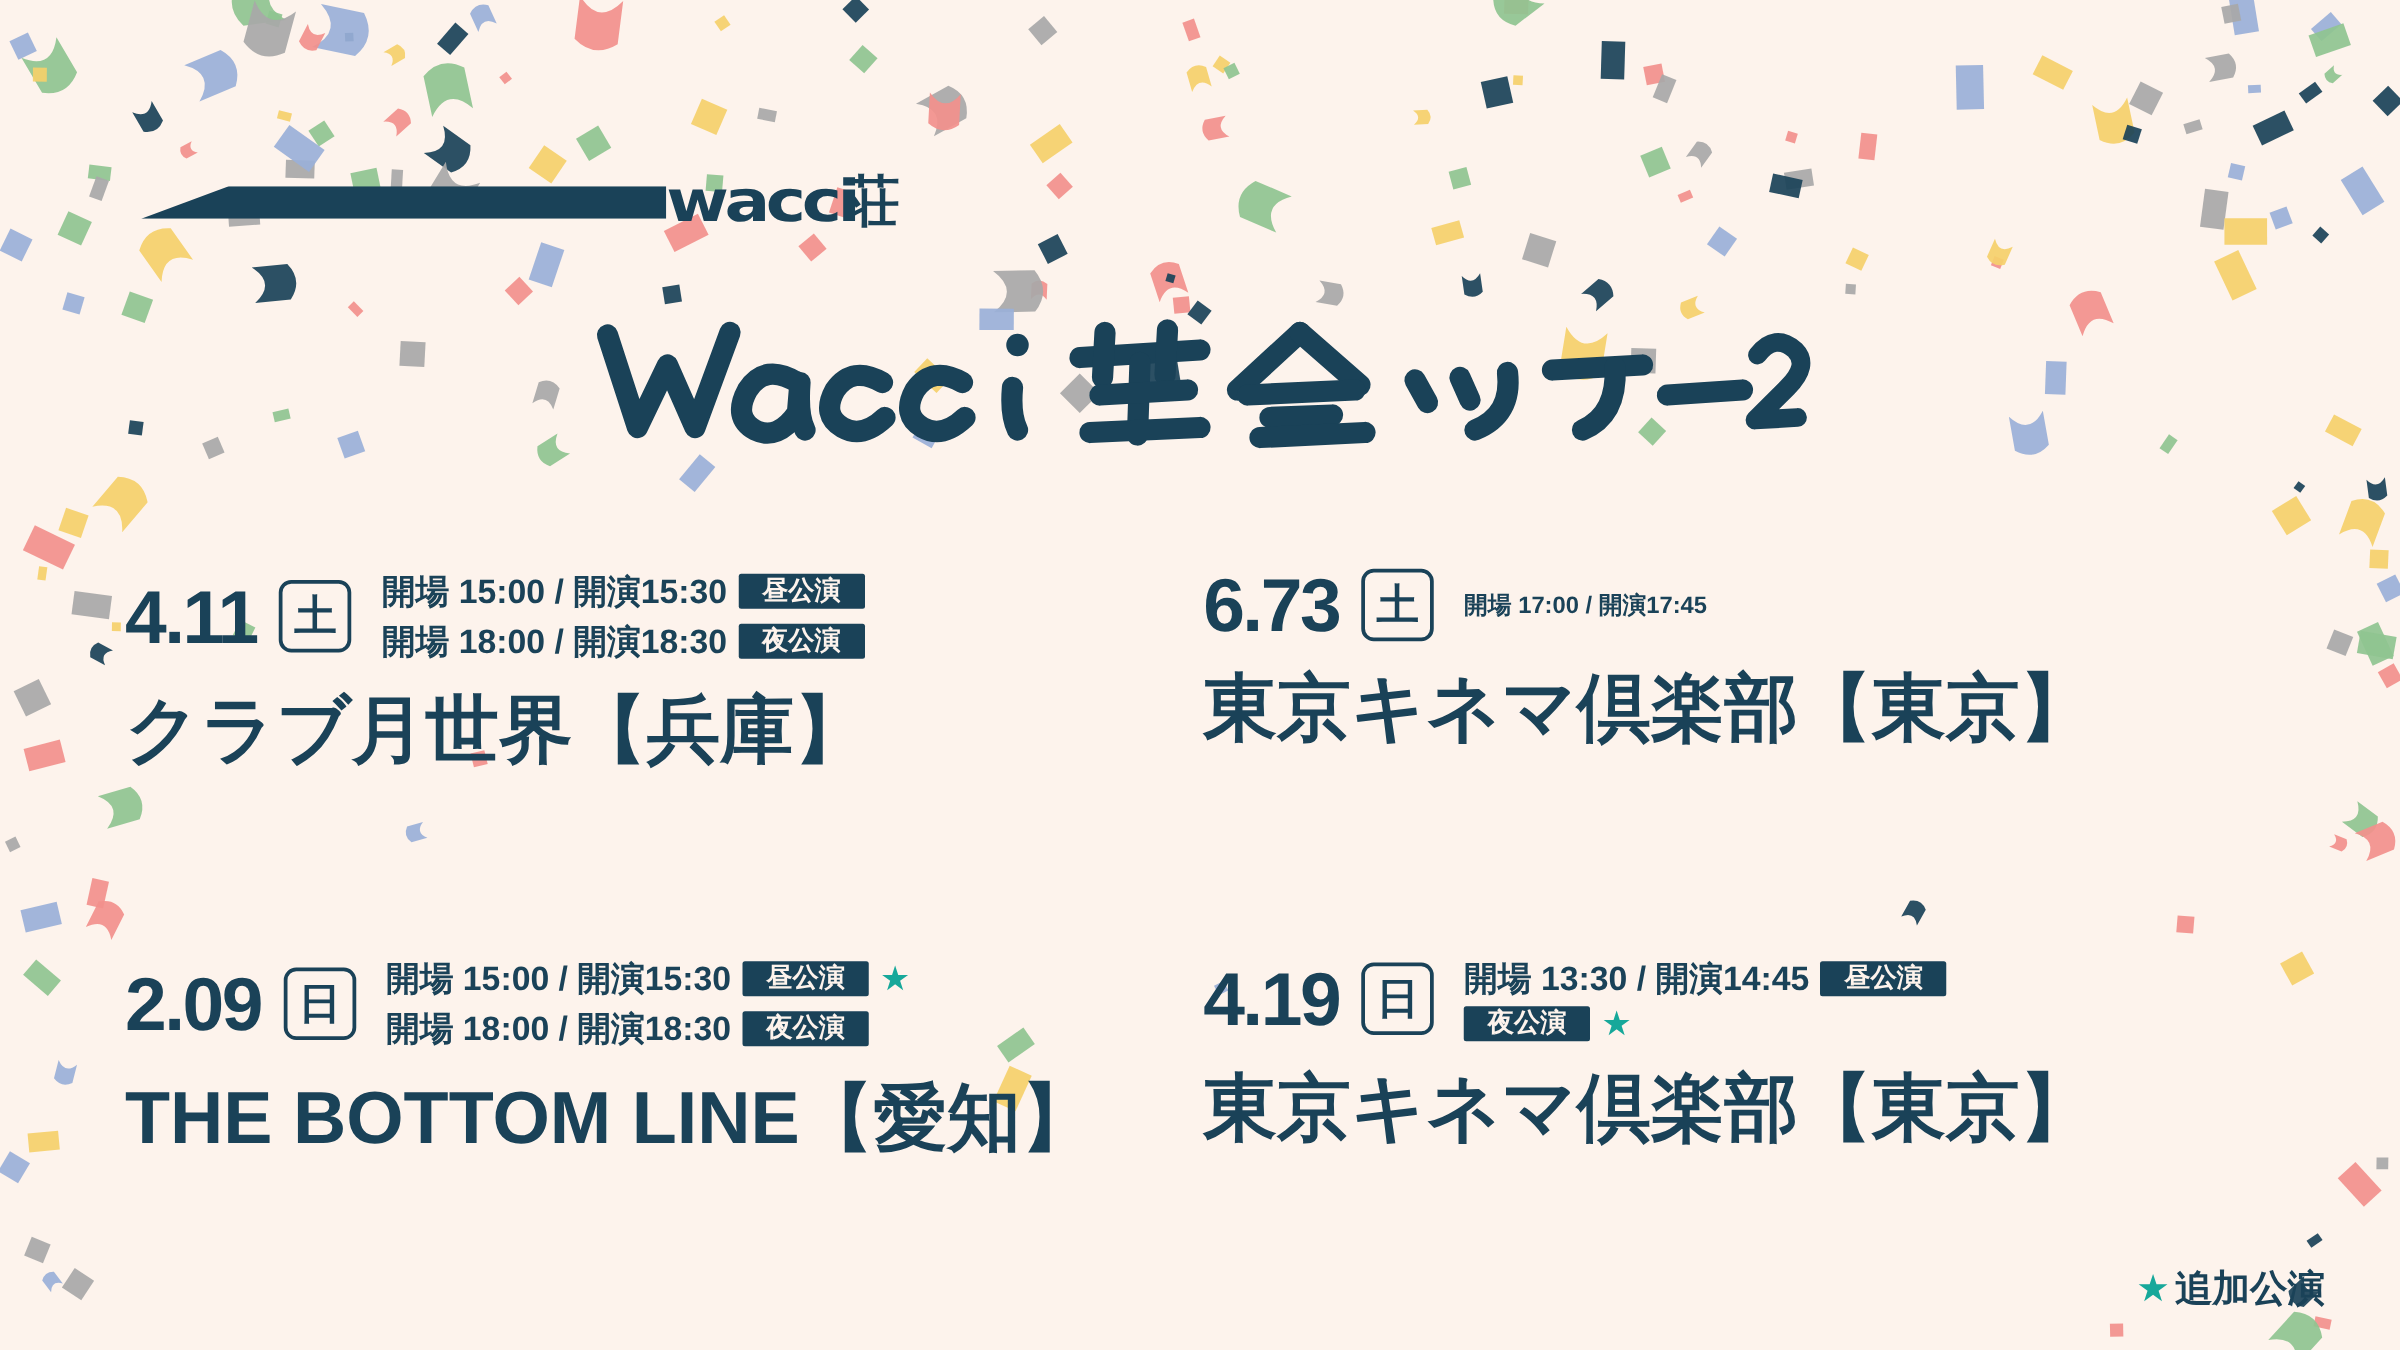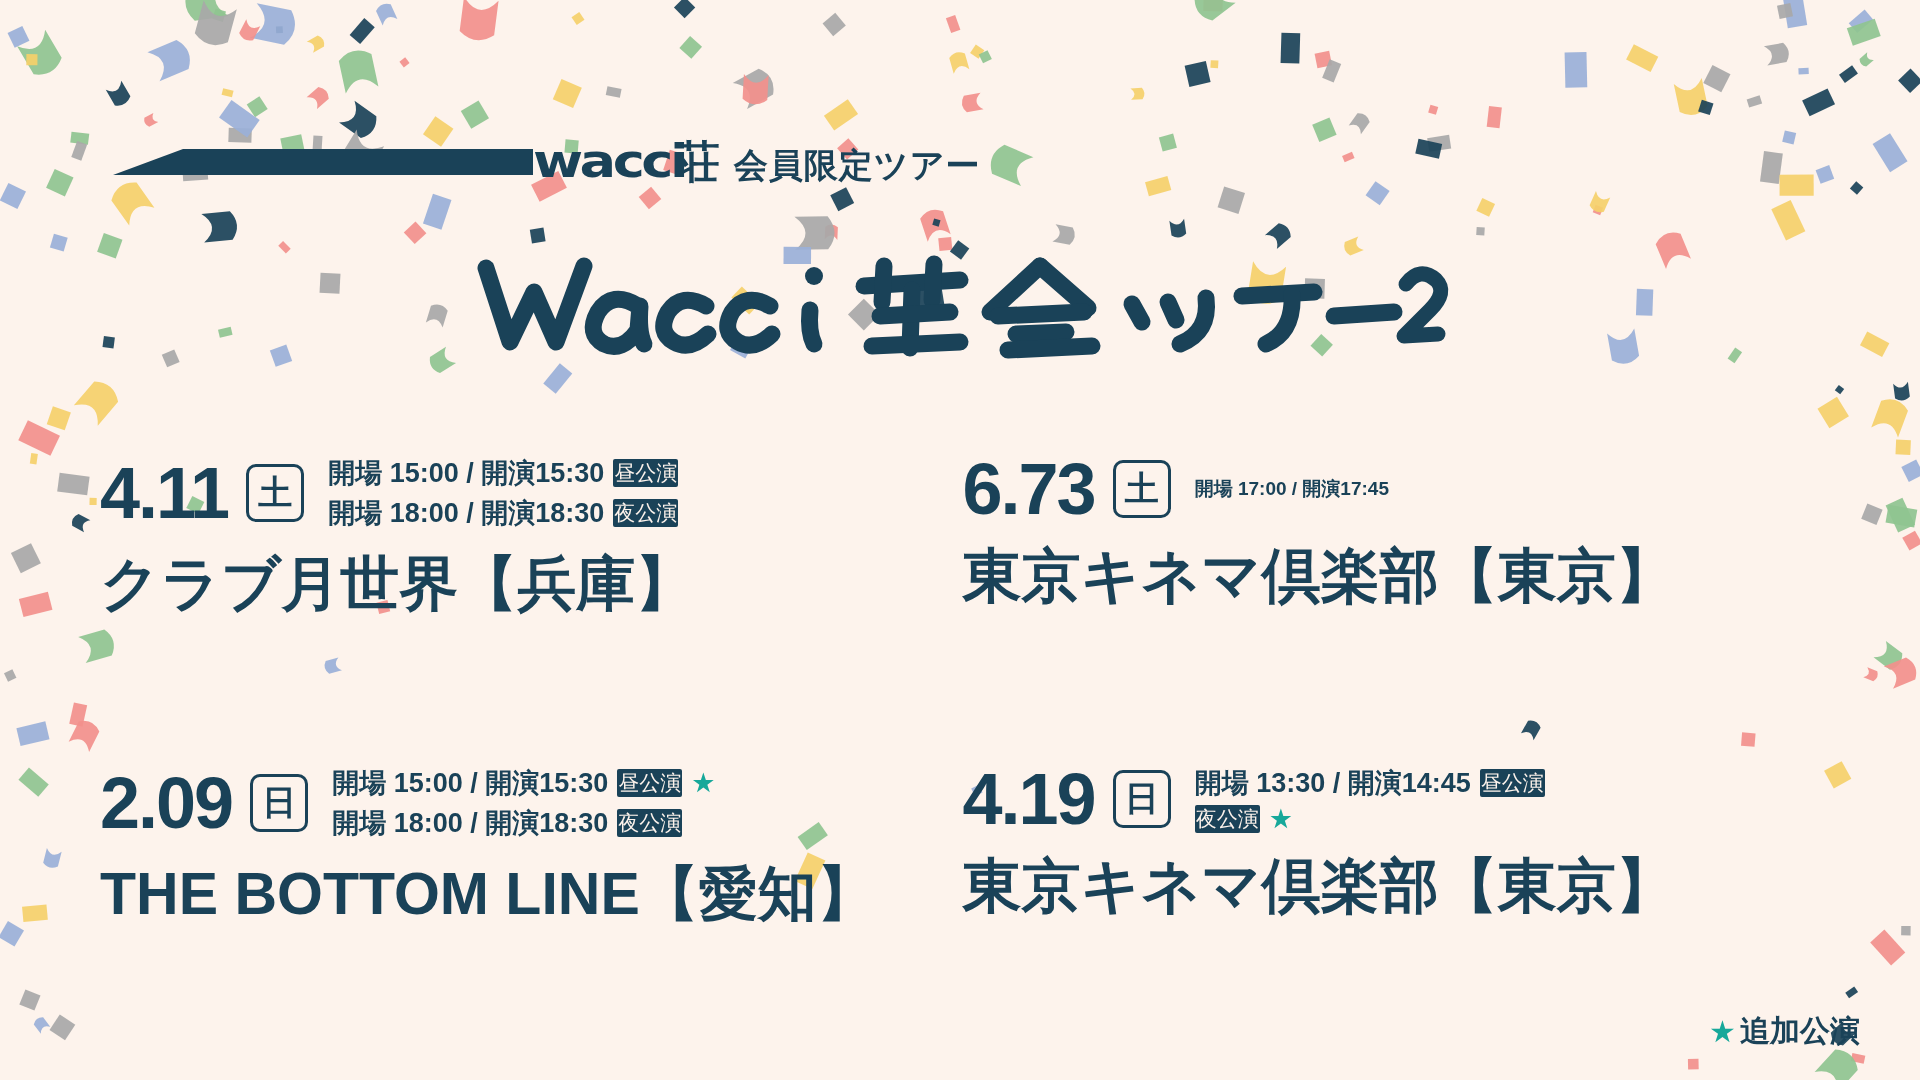--- a/index.html
+++ b/index.html
@@ -51,41 +51,41 @@
   
   .schedule{
     position:absolute; left:0; right:0; top:455px; z-index:3;
     display:grid; grid-template-columns:1fr 1fr;
     row-gap:140px; column-gap:0px;
     padding:0 95px 0 100px;
   }
   .block{ }
   .block-top{ display:flex; align-items:center; gap:18px; }
   .date{
-    font-size:72px; font-weight:700; line-height:0.95;
+    font-size:60px; font-weight:700; line-height:0.95;
     color:#1a4258; letter-spacing:-2px;
     font-family:"Liberation Sans", sans-serif;
   }
   .dow{
     width:58px; height:58px; border:3px solid #1a4258; border-radius:10px;
     display:flex; align-items:center; justify-content:center;
     font-size:34px; font-weight:700; color:#1a4258; flex:none;
   }
   .times{
     display:flex; flex-direction:column; gap:4px; margin-left:6px;
   }
   .time-row{
     display:flex; align-items:center; gap:9px;
     font-size:27px; font-weight:700; color:#1a4258; white-space:nowrap;
   }
   .time-row.single{ font-size:19px; }
   .badge{
     background:#1a4258; color:#fdf3ec;
-    font-size:21px; font-weight:400;
-    padding:3px 1px 4px; line-height:1; border-radius:2px;
+    font-size:21px; font-weight:700;
+    padding:3px 19px 4px; line-height:1; border-radius:2px;
   }
   .star{ color:#17a89a; font-size:27px; line-height:1; }
   .venue{
     font-size:59px; font-weight:700; color:#1a4258;
     margin-top:14px; letter-spacing:0px;
   }
 
   
   .legend{
     position:absolute; right:60px; bottom:28px; z-index:3;
@@ -292,21 +292,20 @@
 
 <div class="logo-wrap">
   <div class="logo-roof">
     <svg class="roof" viewBox="0 0 500 26" preserveAspectRatio="none">
       <polygon points="80,26 150,0 500,0 500,26" fill="#1a4258"></polygon>
     </svg>
   </div>
   <div class="logo-row">
     <span class="logo-mark">wacci</span>
     <span class="logo-sou">荘</span>
-    <span class="logo-sub">会員限定ツアー</span>
   </div>
 </div>
 
 <div class="title">
   <svg width="1000" height="110" viewBox="0 0 1000 110">
     <g fill="none" stroke="#1a4258" stroke-width="17" stroke-linecap="round" stroke-linejoin="round">
 
       <path d="M26 18 L50 92 L74 42 L96 92 L124 16"></path>
 
       <path d="M178 56 q-26 -16 -40 6 q-12 22 6 32 q18 9 34 -14 l2 -24 q-2 26 4 38"></path>

